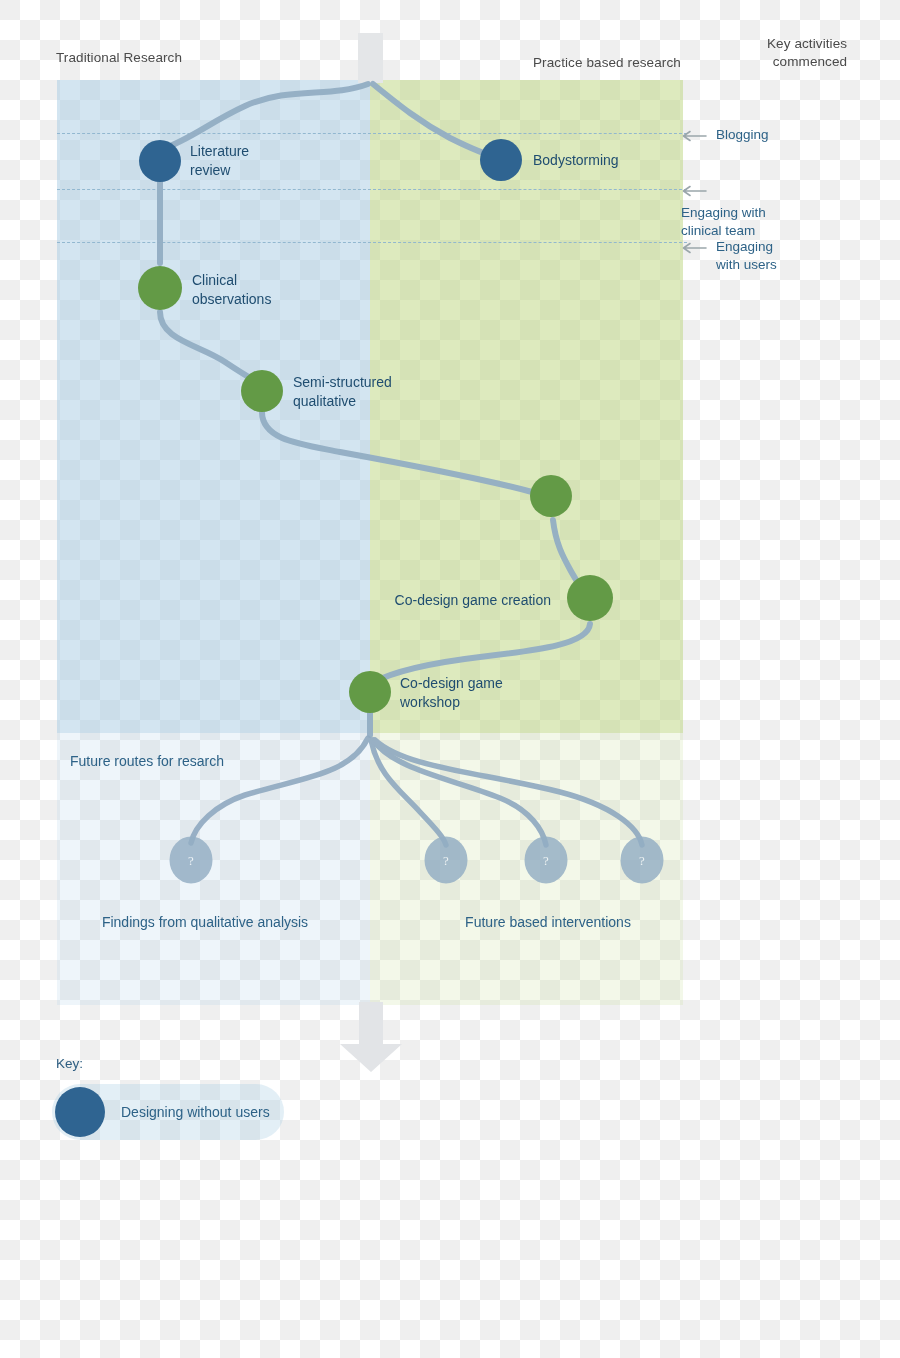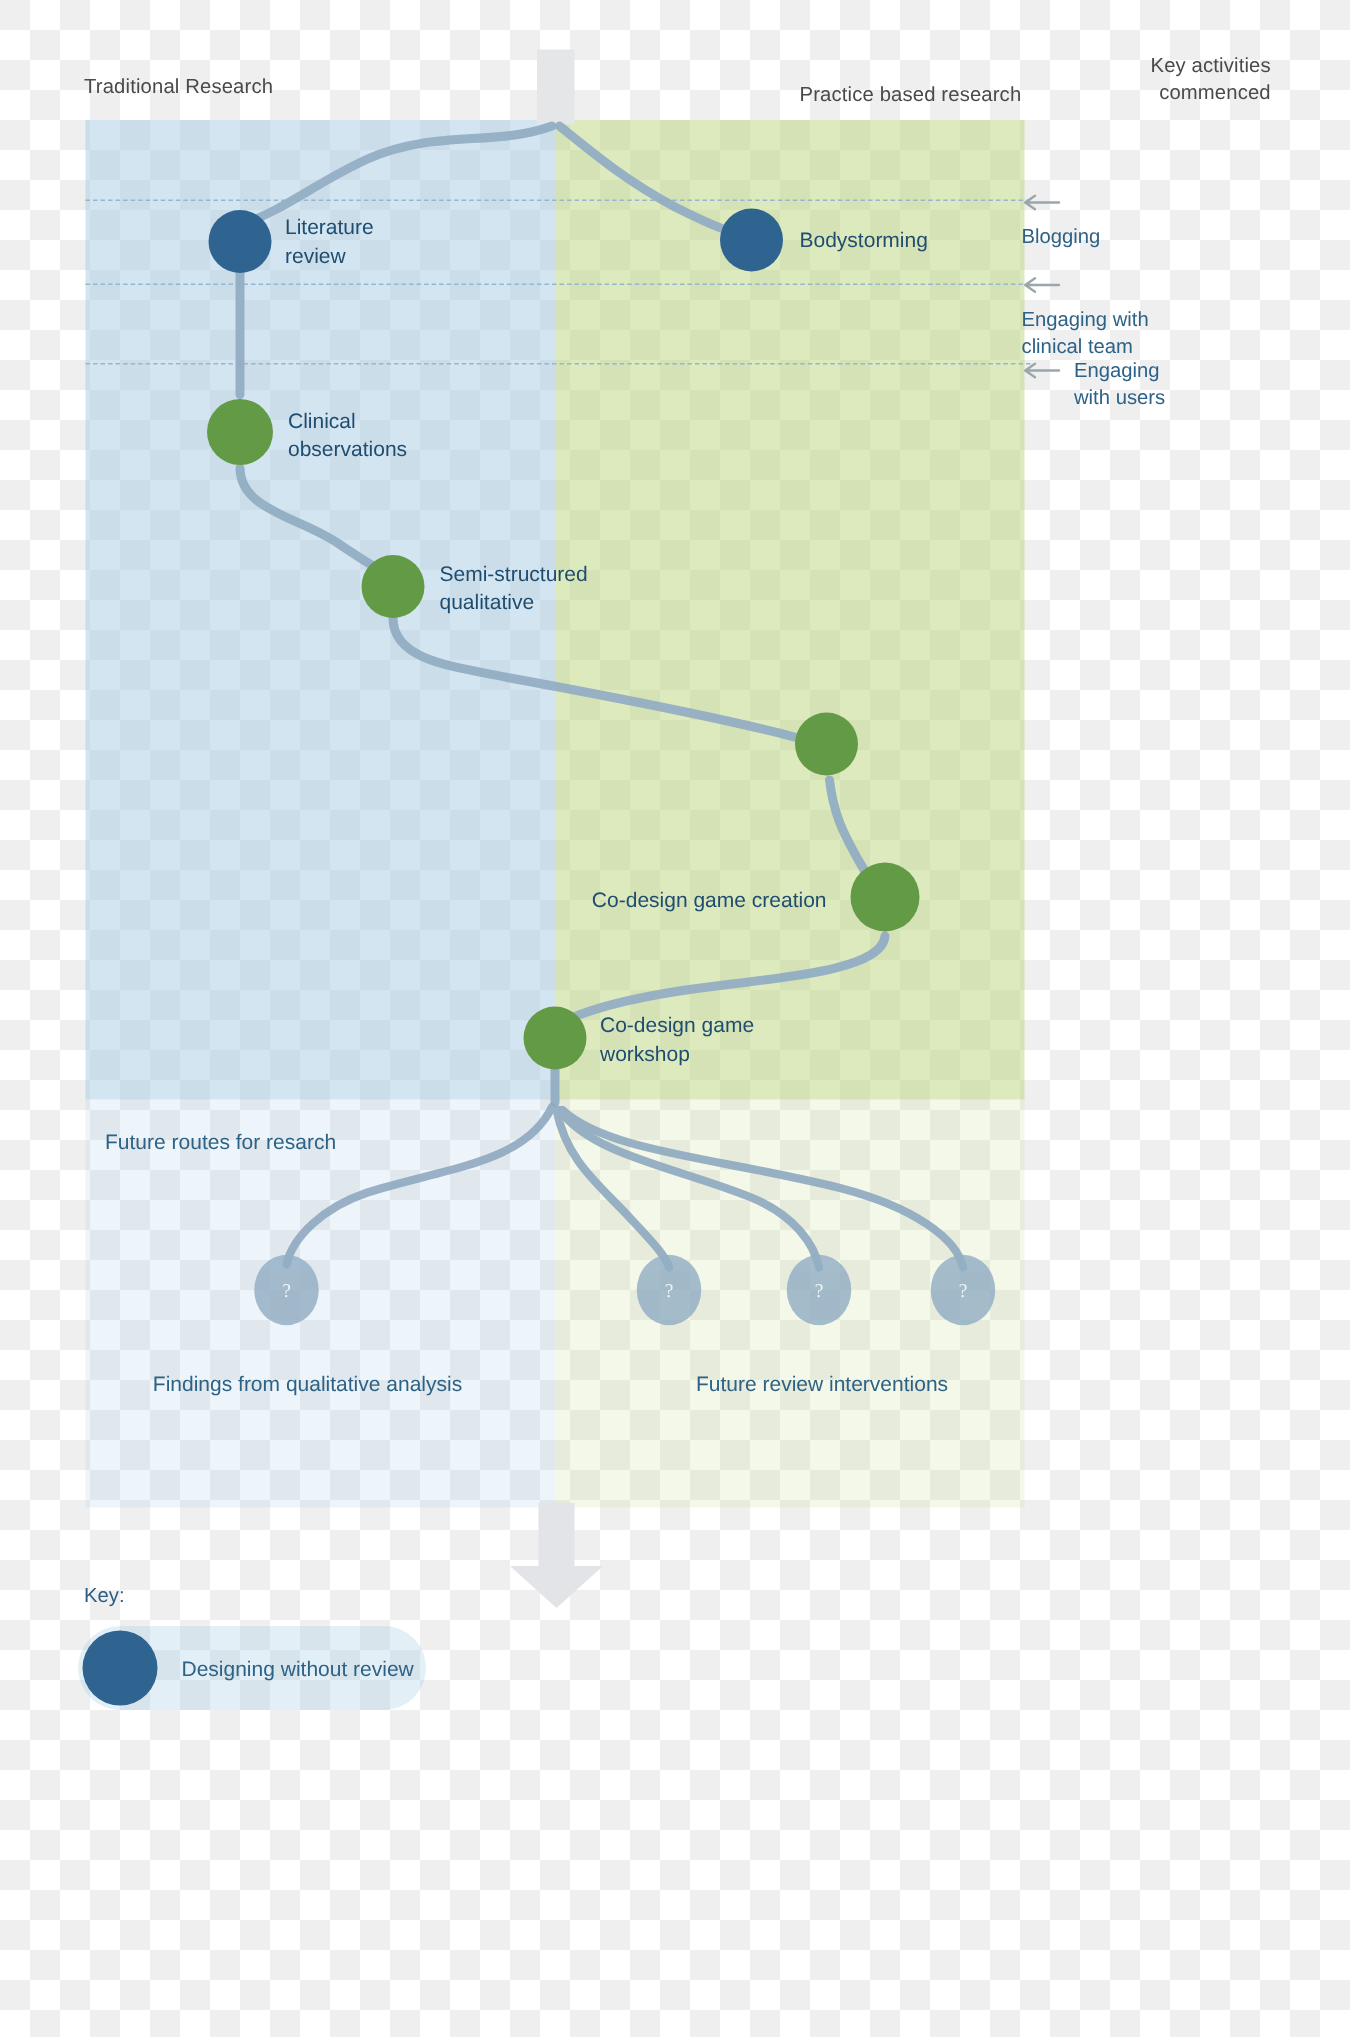--- a/index.html
+++ b/index.html
@@ -178,21 +178,21 @@
 
   <div class="dash-rule" style="top:133px;"></div>
   <div class="dash-rule" style="top:189px;"></div>
   <div class="dash-rule" style="top:242px;"></div>
 
   <div class="col-head trad">Traditional Research</div>
   <div class="col-head prac">Practice based research</div>
   <div class="col-head keyact">Key activities
 commenced</div>
 
-  <div class="milestone" style="left:681px; top:126px;flex-direction:column;">
+  <div class="milestone" style="left:681px; top:126px;">
     <span class="ms-arrow">
       <svg viewBox="0 0 26 12" width="26" height="12">
         <path d="M25 6 H3 M9 1.5 L2.5 6 L9 10.5" fill="none" stroke="#9aa6ab" stroke-width="1.6" stroke-linecap="round" stroke-linejoin="round"></path>
       </svg>
     </span>
     <span class="ms-label">Blogging</span>
   </div>
 
   <div class="milestone" style="left:681px; top:181px;flex-direction:column;">
     <span class="ms-arrow">
@@ -275,23 +275,23 @@
     <span>?</span>
   </div>
   <div class="node ghost" style="left:546px; top:860px; width:43px; height:47px;">
     <span>?</span>
   </div>
   <div class="node ghost" style="left:642px; top:860px; width:43px; height:47px;">
     <span>?</span>
   </div>
 
   <div class="sec-caption centered" style="left:205px; top:914px;">Findings from qualitative analysis</div>
-  <div class="sec-caption centered" style="left:548px; top:914px;">Future review interventions</div>
+  <div class="sec-caption centered" style="left:548px; top:914px;">Future based interventions</div>
 
   <div class="key-title">Key:</div>
 
   <div class="key-row k0">
     <div class="key-dot blue"></div>
-    <div class="key-text">Designing without review</div>
+    <div class="key-text">Designing without users</div>
   </div>
 
 
 </div>
 
 </body></html>

